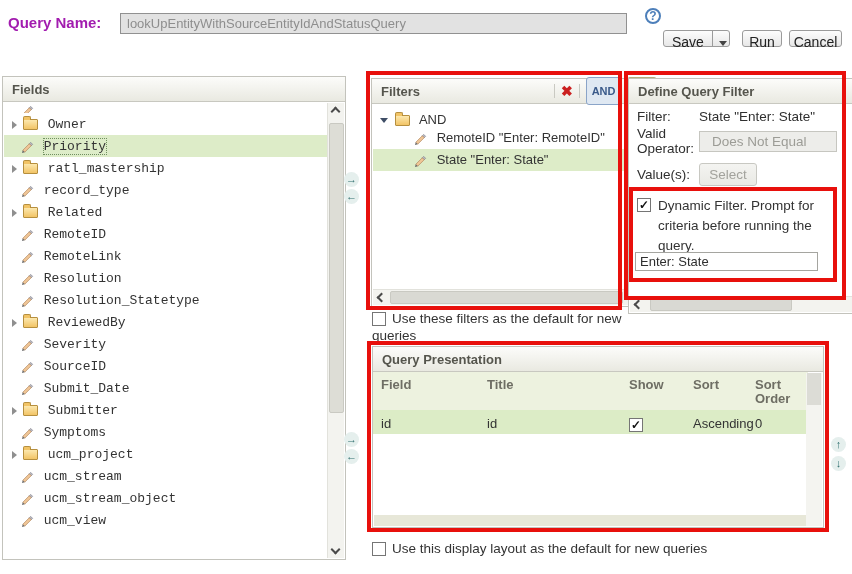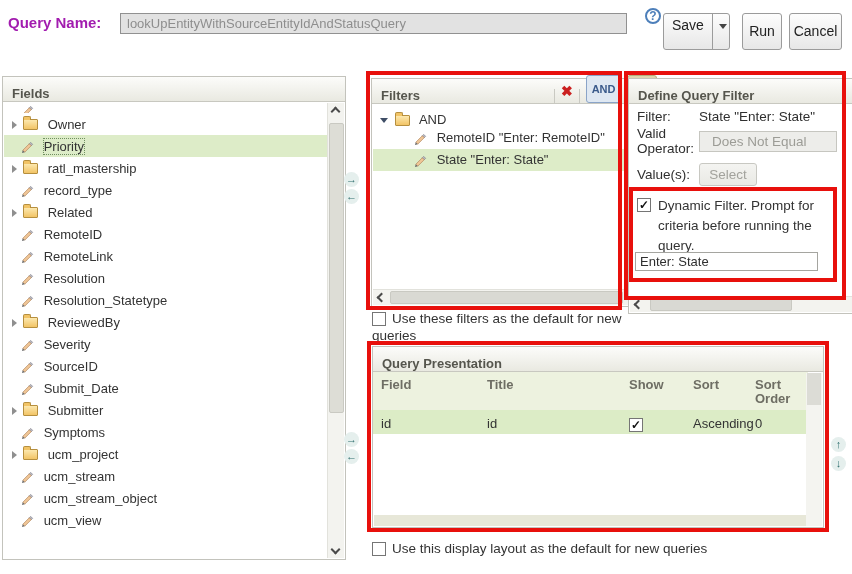--- a/index.html
+++ b/index.html
@@ -16,42 +16,42 @@
     background:#e2e2e2; border:1px solid #919191; color:#8e8e8e; font-size:13px;
     padding:0 6px; font-family:"Liberation Sans", sans-serif;
   }
   .help {
     position:absolute; left:645px; top:8px; width:16px; height:16px; border:2px solid #4d7fba;
     border-radius:50%; color:#4d7fba; font-weight:bold; font-size:12px; text-align:center; line-height:13px;
     cursor:pointer;
   }
   .help::after { content:"?"; }
   .btn {
-    position:absolute; top:13px; height:37px; background:linear-gradient(#fdfdfd,#e7e7e7);
+    position:absolute; top:30px; height:17px; background:linear-gradient(#fdfdfd,#e7e7e7);
     border:1px solid #9b9b9b; border-radius:3px; font-size:14px; color:#222;
     font-family:"Liberation Sans", sans-serif; text-align:center; cursor:pointer;
   }
   .split { left:663px; width:67px; display:flex; }
   .split .btn-main { flex:1; line-height:23px; padding:0 8px; }
   .split .btn-arrow { width:22px; border-left:1px solid #9b9b9b; position:relative; }
   .tri-down {
     position:absolute; left:6px; top:10px; width:0; height:0;
     border-left:4px solid transparent; border-right:4px solid transparent; border-top:5px solid #444;
   }
   .btn-run { left:742px; width:40px; line-height:23px; }
   .btn-cancel { left:789px; width:53px; line-height:23px; }
   .recordtype { position:absolute; left:8px; top:48px; font-size:14px; }
   .recordtype b { margin-right:5px; }
 
   
   .panel { position:absolute; border:1px solid #c3c3bc; background:#fff; }
   .phead {
     height:25px; background:linear-gradient(#fcfcfa,#e9e9e1); border-bottom:1px solid #c8c8c0;
     font-weight:bold; color:#55554d; line-height:24px; padding:0 9px; font-size:13px;
-    display:flex; align-items:flex-end;
+    display:flex; align-items:center;
   }
   .phead .ttl { flex:1; line-height:normal; }
 
   
   .fold {
     display:inline-block; width:15px; height:11px; background:linear-gradient(#fce8ae,#f2c466);
     border:1px solid #b68f3e; border-radius:1px; position:relative; vertical-align:middle; margin-right:6px;
   }
   .fold::before {
     content:""; position:absolute; left:-1px; top:-4px; width:6px; height:3px;
@@ -83,21 +83,21 @@
 
   
   #fields-panel { left:2px; top:76px; width:344px; height:484px; }
   #fields-panel .list { position:absolute; left:1px; right:1px; top:26px; bottom:1px; overflow:hidden; }
   .vscroll { position:absolute; right:0; top:0; bottom:0; width:17px; background:#f3f3ef; border-left:1px solid #e2e2dc; }
   .vscroll .sb-up { position:absolute; top:5px; left:4px; }
   .vscroll .sb-down { position:absolute; bottom:5px; left:4px; }
   .vscroll .thumb { position:absolute; top:20px; left:1px; width:15px; height:290px; background:#dddDD6; border:1px solid #c9c9c2; border-radius:2px; }
   .tree { position:absolute; left:0; top:0; right:17px; }
   .titem { height:22px; line-height:22px; white-space:nowrap; cursor:pointer; }
-  .titem .lbl { vertical-align:middle; }
+  .titem .lbl { vertical-align:middle;font-family:Liberation Mono, monospace; }
   .titem.t-folder { padding-left:8px; }
   .titem.t-field { padding-left:16px; }
   .titem.partial { height:10px; overflow:hidden; }
   .titem.partial .pencil { margin-top:-7px; }
   .titem.selected { background:#ddecc8; }
   .titem.selected .lbl { outline:1px dotted #6f8f5f; }
 
   
   #filters-panel { left:371px; top:78px; width:296px; height:229px; }
   #filters-panel .ftree { position:absolute; left:1px; right:1px; top:26px; bottom:18px; overflow:hidden; }

